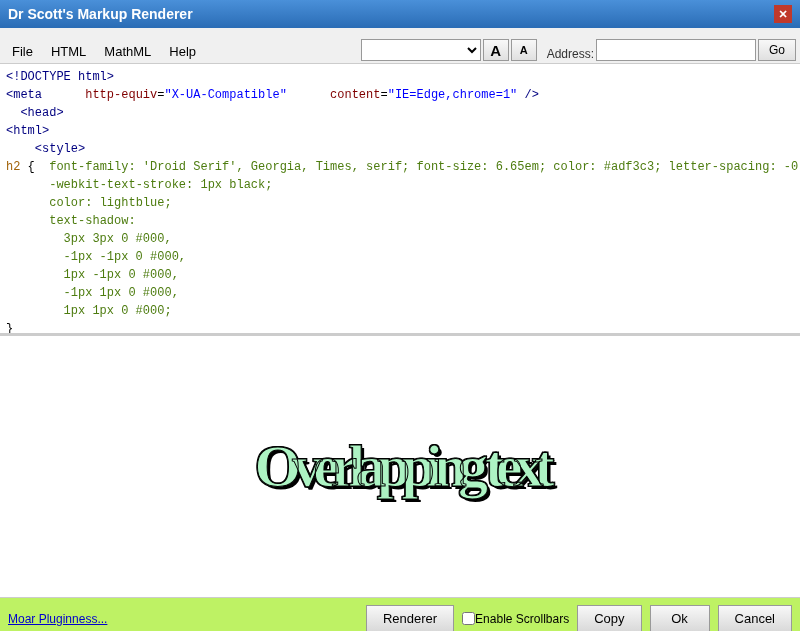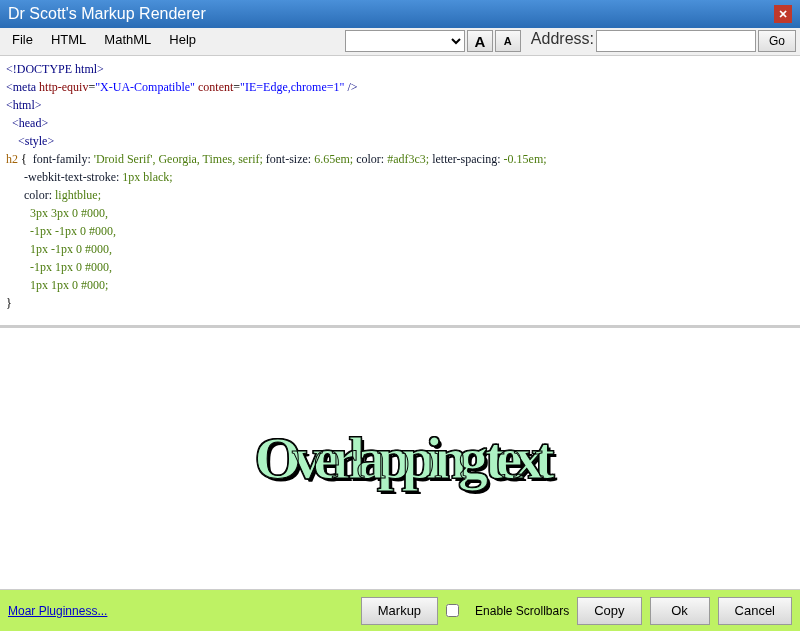--- a/index.html
+++ b/index.html
@@ -8,44 +8,44 @@
     
     .title-bar {
       background: linear-gradient(to bottom, #4a90d9, #2a6cb5);
       color: white;
       padding: 4px 8px;
       display: flex;
       align-items: center;
       justify-content: space-between;
       height: 28px;
     }
-    .title-bar-title { font-size: 16px; font-weight: normal; }
+    .title-bar-title { font-size: 14px; font-weight: bold; }
     .title-bar-close {
       background: #c0392b;
       border: none;
       color: white;
       width: 18px;
       height: 18px;
       font-size: 11px;
       cursor: pointer;
       display: flex;
       align-items: center;
       justify-content: center;
       font-weight: bold;
     }
 
     
     .menu-bar {
       background: #f0f0f0;
       border-bottom: 1px solid #ccc;
       display: flex;
-      align-items: flex-start;
+      align-items: flex-end;
       padding: 2px 4px;
       gap: 2px;
-      height: 28px;
+      height: 36px;
     }
     .menu-item {
       padding: 2px 8px;
       cursor: pointer;
       font-size: 13px;
     }
     .menu-separator { flex: 1; }
     .font-size-select {
       width: 120px;
       height: 22px;
@@ -60,21 +60,21 @@
       background: linear-gradient(to bottom, #f8f8f8, #e0e0e0);
       cursor: pointer;
       font-weight: bold;
       font-size: 13px;
       display: flex;
       align-items: center;
       justify-content: center;
     }
     .font-btn-big { font-size: 15px; }
     .font-btn-small { font-size: 11px; }
-    .address-label { font-size: 16px; margin-left: 8px; color: #333; }
+    .address-label { font-size: 12px; margin-left: 8px; color: #333; }
     .address-input {
       width: 160px;
       height: 22px;
       border: 1px solid #999;
       font-size: 12px;
       padding: 0 4px;
     }
     .go-btn {
       height: 22px;
       padding: 0 10px;
@@ -91,32 +91,32 @@
       height: calc(631px - 28px - 28px - 42px);
     }
 
     
     .code-area {
       background: white;
       border-bottom: 1px solid #ccc;
       height: 270px;
       overflow-y: scroll;
       overflow-x: hidden;
-      font-family: Liberation Serif, serif;
+      font-family: Liberation Mono, monospace;
       font-size: 12px;
       padding: 4px 6px;
       color: #000;
       line-height: 1.5;
       position: relative;
     }
     .code-line { white-space: pre; }
     .c-tag { color: #000080; }
-    .c-attr { color: #800000; }
+    .c-attr { color: #800000; margin-left: 36px; }
     .c-val { color: #0000ff; }
-    .c-prop { color: #0f172a; }
+    .c-prop { color: #4d7c0f; }
     .c-selector { color: #a16207; }
     .c-cssval { color: #4d7c0f; }
 
     
     .preview-area {
       background: white;
       flex: 1;
       display: flex;
       align-items: center;
       justify-content: center;
@@ -164,21 +164,21 @@
       padding: 0 16px;
       border: 1px solid #999;
       background: linear-gradient(to bottom, #f8f8f8, #d8d8d8);
       cursor: pointer;
       font-size: 13px;
       min-width: 60px;
     }
     .checkbox-wrap {
       display: flex;
       align-items: center;
-      gap: 16px;
+      gap: 0;
       font-size: 12px;
       justify-content: flex-end;
     }
     .checkbox-wrap input { cursor: pointer; }
 
     
     .code-area::-webkit-scrollbar { width: 14px; }
     .code-area::-webkit-scrollbar-track { background: #f0f0f0; border-left: 1px solid #ccc; }
     .code-area::-webkit-scrollbar-thumb { background: #c0c0c0; border: 1px solid #999; }
   </style>
@@ -202,44 +202,45 @@
   <span class="address-label">Address:</span>
   <input class="address-input" type="text" style="">
   <button class="go-btn">Go</button>
 </div>
 
 <div class="main-area">
 
   <div class="code-area">
     <div class="code-line"><span class="c-tag">&lt;!DOCTYPE html&gt;</span></div>
     <div class="code-line"><span class="c-tag">&lt;meta</span> <span class="c-attr">http-equiv</span>=<span class="c-val">"X-UA-Compatible"</span> <span class="c-attr">content</span>=<span class="c-val">"IE=Edge,chrome=1"</span> <span class="c-tag">/&gt;</span></div>
+    <div class="code-line">  <span class="c-tag">&lt;head&gt;</span></div>
     <div class="code-line"><span class="c-tag">&lt;html&gt;</span></div>
-    <div class="code-line">  <span class="c-tag">&lt;head&gt;</span></div>
     <div class="code-line">    <span class="c-tag">&lt;style&gt;</span></div>
     <div class="code-line"><span class="c-selector">h2</span> {  <span class="c-prop">font-family:</span> <span class="c-cssval">'Droid Serif', Georgia, Times, serif;</span> <span class="c-prop">font-size:</span> <span class="c-cssval">6.65em;</span> <span class="c-prop">color:</span> <span class="c-cssval">#adf3c3;</span> <span class="c-prop">letter-spacing:</span> <span class="c-cssval">-0.15em;</span></div>
     <div class="code-line">      <span class="c-prop">-webkit-text-stroke:</span> <span class="c-cssval">1px black;</span></div>
     <div class="code-line">      <span class="c-prop">color:</span> <span class="c-cssval">lightblue;</span></div>
+    <div class="code-line">      <span class="c-prop">text-shadow:</span></div>
     <div class="code-line">        <span class="c-cssval">3px 3px 0 #000,</span></div>
     <div class="code-line">        <span class="c-cssval">-1px -1px 0 #000,</span></div>
     <div class="code-line">        <span class="c-cssval">1px -1px 0 #000,</span></div>
     <div class="code-line">        <span class="c-cssval">-1px 1px 0 #000,</span></div>
     <div class="code-line">        <span class="c-cssval">1px 1px 0 #000;</span></div>
     <div class="code-line">}</div>
 
   </div>
 
   <div class="preview-area">
     <h2 class="overlapping-text">Overlapping text</h2>
   </div>
 
 </div>
 
 <div class="footer-bar">
   <span class="footer-link">Moar Pluginness...</span>
-  <button class="footer-btn">Markup</button>
+  <button class="footer-btn">Renderer</button>
   <div class="checkbox-wrap">
     <input type="checkbox" id="enableScrollbars" style="">
     <label for="enableScrollbars">Enable Scrollbars</label>
   </div>
   <button class="footer-btn">Copy</button>
   <button class="footer-btn">Ok</button>
   <button class="footer-btn">Cancel</button>
 </div>
 
 </body></html>

